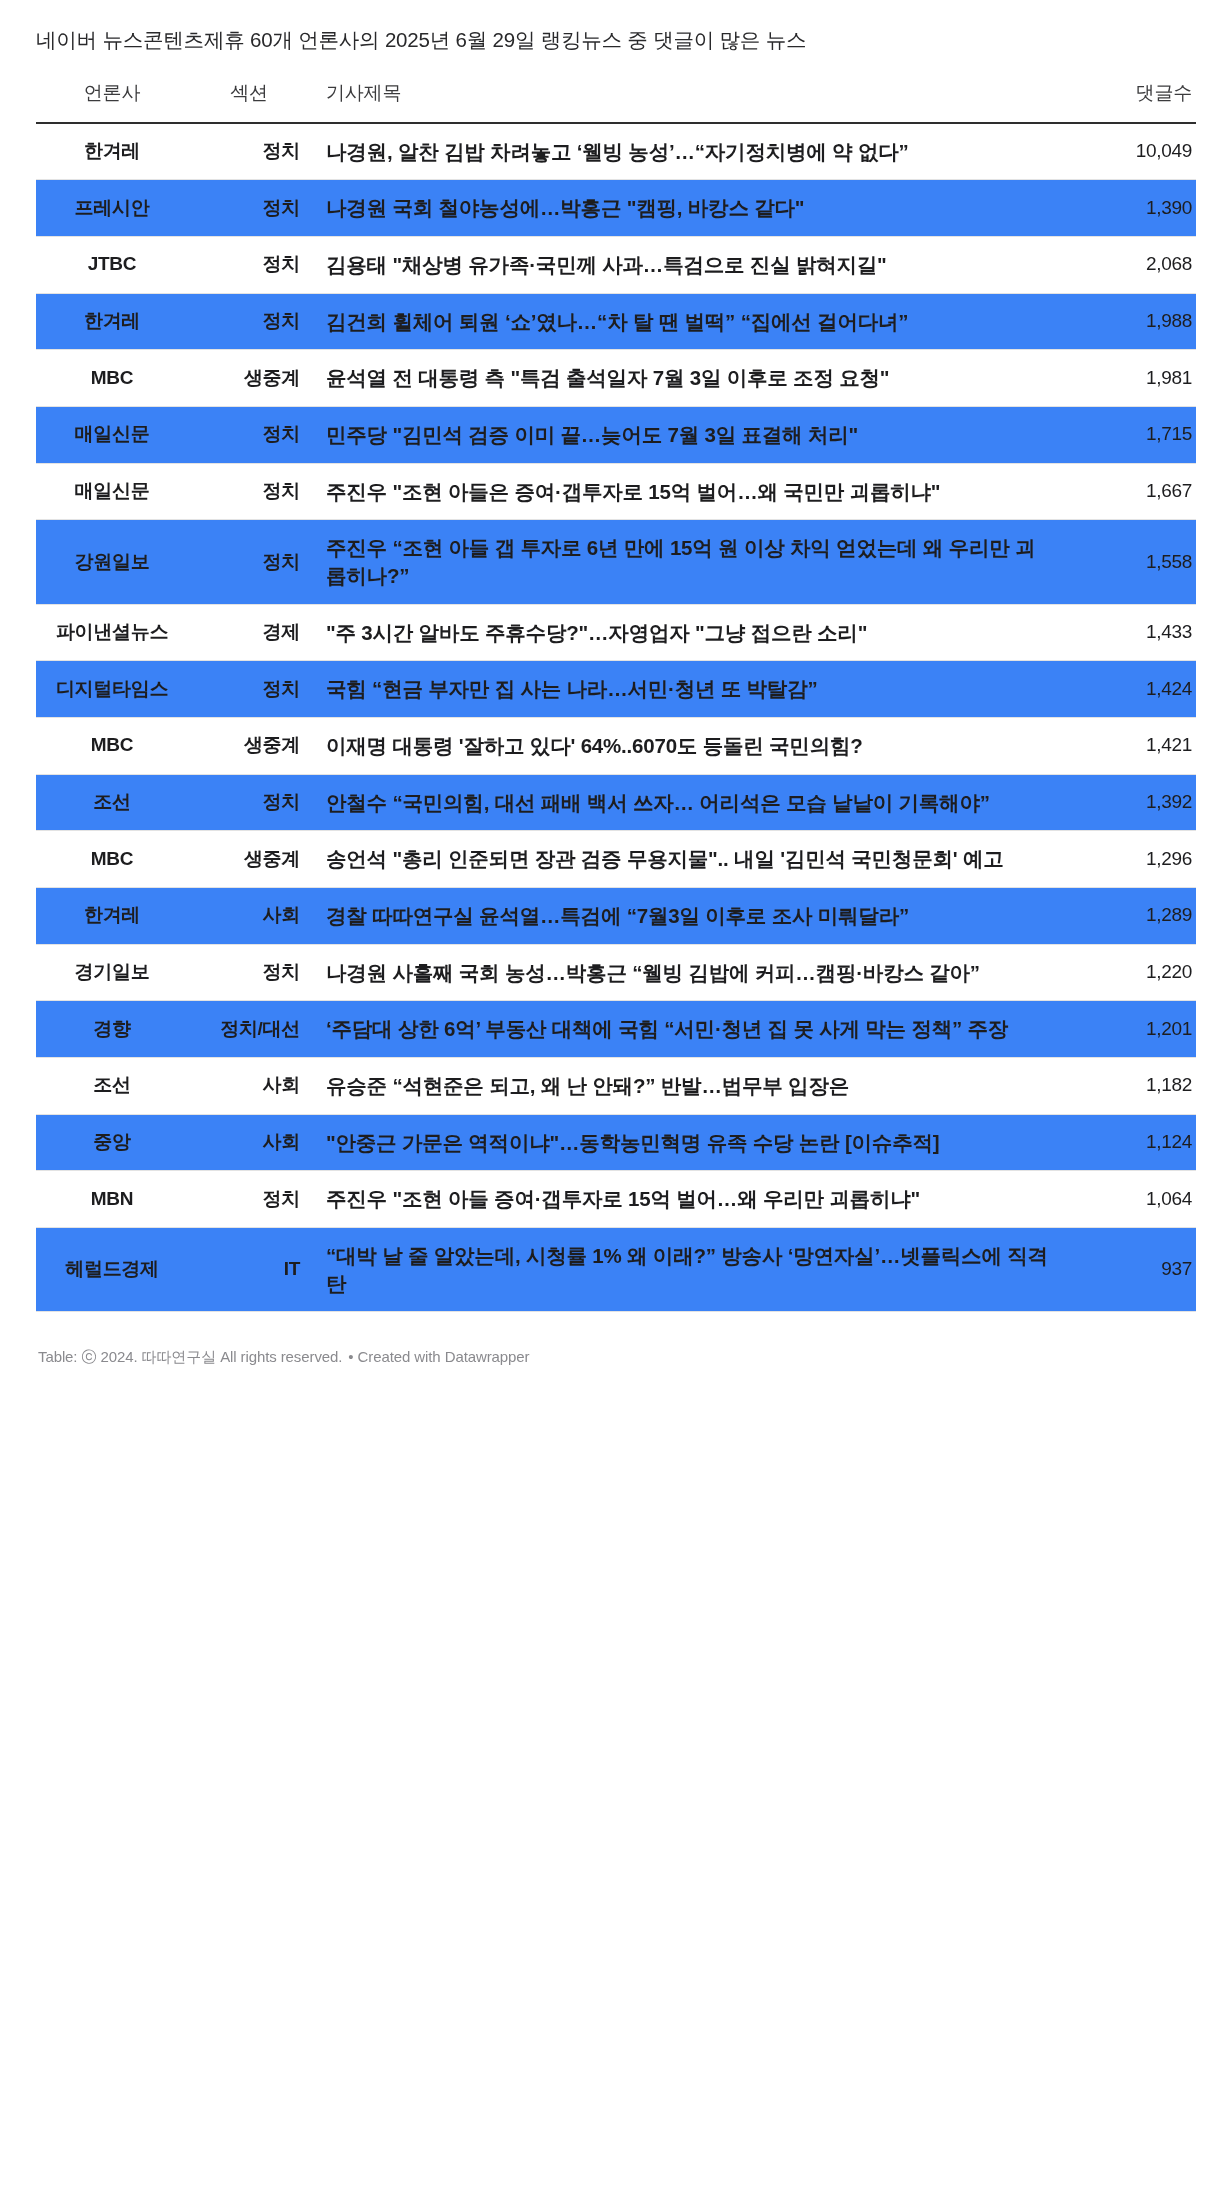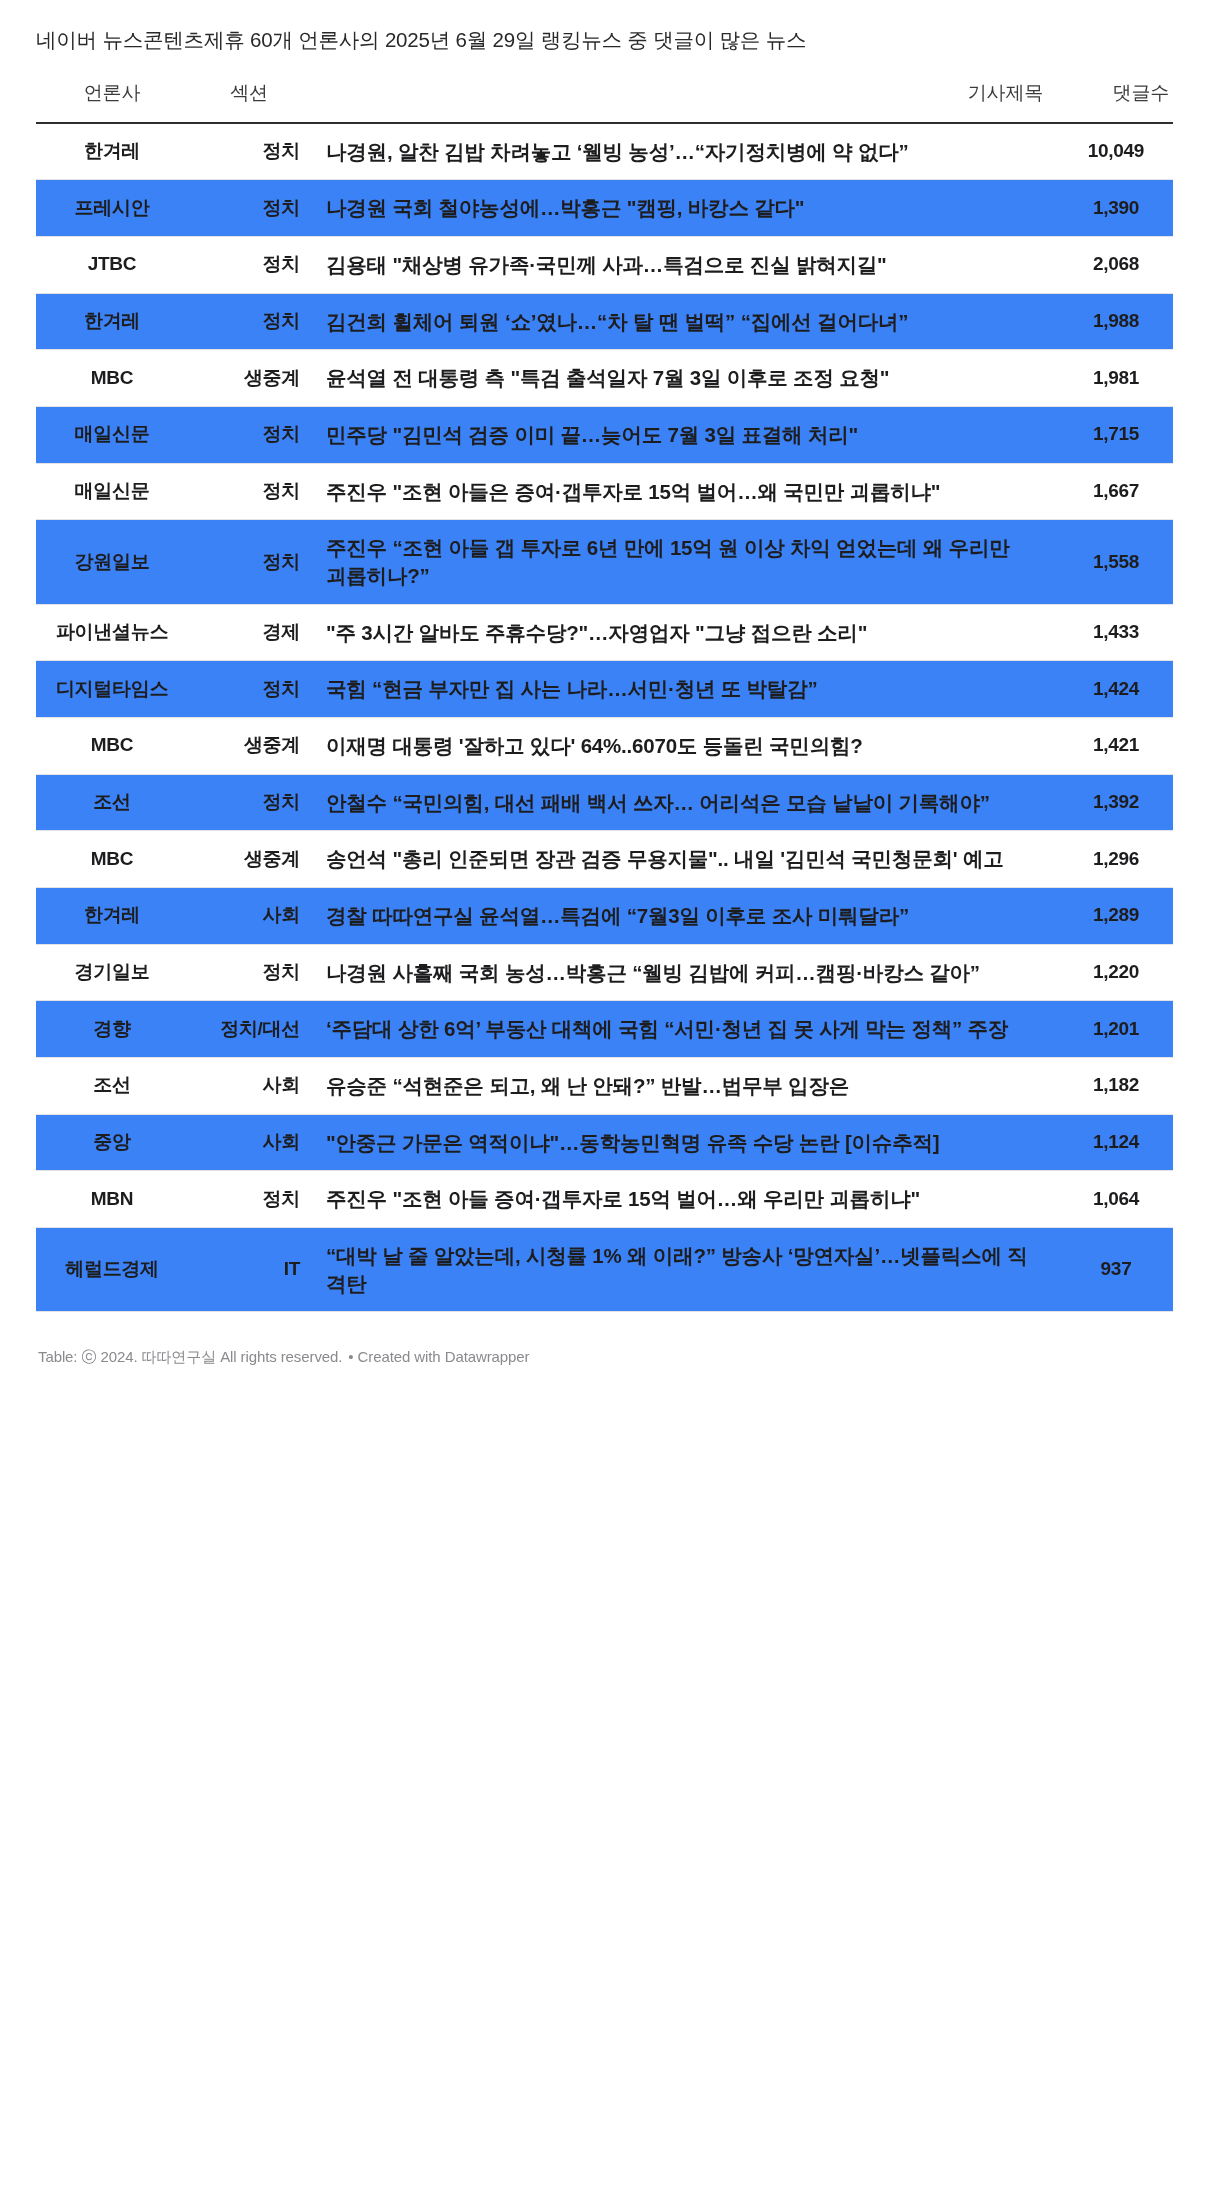--- a/index.html
+++ b/index.html
@@ -10,21 +10,21 @@
   }
   body {
     width: 1220px;
     font-family: "Liberation Sans", sans-serif;
     color: #1a1a1a;
     -webkit-font-smoothing: antialiased;
   }
   .page {
     width: 1220px;
     min-height: 2196px;
-    padding: 26px 47px 0 36px;
+    padding: 26px 24px 0 36px;
     position: relative;
   }
   .title {
     font-size: 20.5px;
     font-weight: 400;
     color: #29292b;
     line-height: 1.35;
     margin: 0 0 22px 0;
     letter-spacing: -0.2px;
   }
@@ -40,21 +40,21 @@
 
   thead th {
     font-size: 19px;
     font-weight: 400;
     color: #3b3b3d;
     padding: 4px 10px 16px 10px;
     letter-spacing: -0.2px;
   }
   thead th.h-press,
   thead th.h-section { text-align: center; }
-  thead th.h-title   { text-align: right; padding-left: 16px; }
+  thead th.h-title   { text-align: left; padding-left: 16px; }
   thead th.h-count   { text-align: right; padding-right: 4px; }
 
   thead tr { border-bottom: 2.5px solid #2e2e2e; }
 
   tbody tr {
     border-bottom: 1px solid #e3e3e3;
   }
   tbody tr.alt {
     background: #3b82f6;
   }
@@ -77,23 +77,23 @@
     color: #1d1d1f;
   }
   td.title {
     text-align: left;
     padding-left: 16px;
     padding-right: 22px;
     font-weight: bold;
     color: #1d1d1f;
   }
   td.count {
-    text-align: center;
+    text-align: right;
     padding-right: 4px;
-    font-weight: bold;
+    font-weight: normal;
     color: #1d1d1f;
     white-space: nowrap;
   }
   .footer {
     margin-top: 20px;
     padding: 16px 0 18px 2px;
     font-size: 15px;
     color: #8a8a8e;
     letter-spacing: -0.1px;
   }

